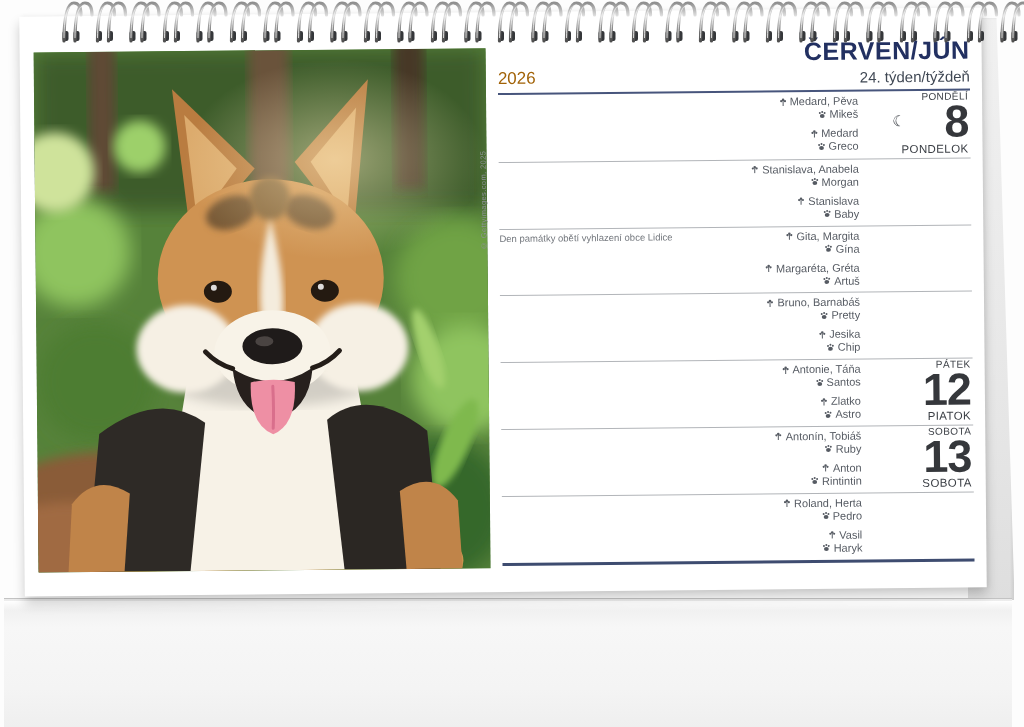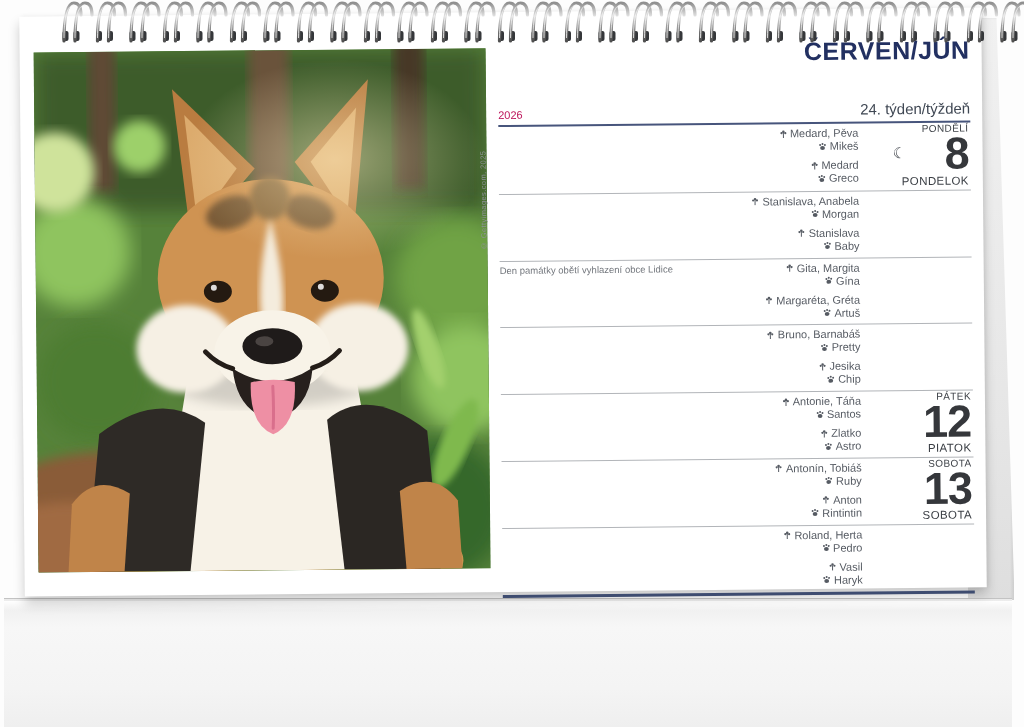--- a/index.html
+++ b/index.html
@@ -27,21 +27,21 @@
   .photo{position:absolute;left:14px;top:36px;width:452px;height:520px;overflow:hidden;background:#4c7a34;}
   .photo svg{display:block;}
 
   .copyright{position:absolute;left:458px;top:38px;height:200px;width:12px;
     writing-mode:vertical-rl;transform:rotate(180deg);
     font-size:7.5px;color:#8d9196;letter-spacing:.4px;white-space:nowrap;}
 
   .calendar{position:absolute;left:478px;top:28px;width:472px;height:534px;}
   .month-title{text-align:right;font-size:25px;font-weight:bold;color:#223061;letter-spacing:.5px;line-height:28px;}
   .year-row{display:flex;justify-content:space-between;align-items:flex-end;margin-top:1px;}
-  .year{font-size:11px;color:#be185d;margin-top:40px;}
+  .year{font-size:17px;color:#a16207;}
   .week{font-size:15px;color:#3f4753;}
   .header-line{height:2px;background:#47557c;margin-top:4px;}
 
   .rows{position:relative;margin-top:0;}
   .day-row{position:relative;height:66.8px;}
   .day-row + .day-row{border-top:1px solid #b2b5b9;}
   .bottom-line{height:3px;background:#3e4c70;margin-top:0;}
 
   .note{position:absolute;left:0;top:3px;font-size:9.5px;color:#73777d;}
 

